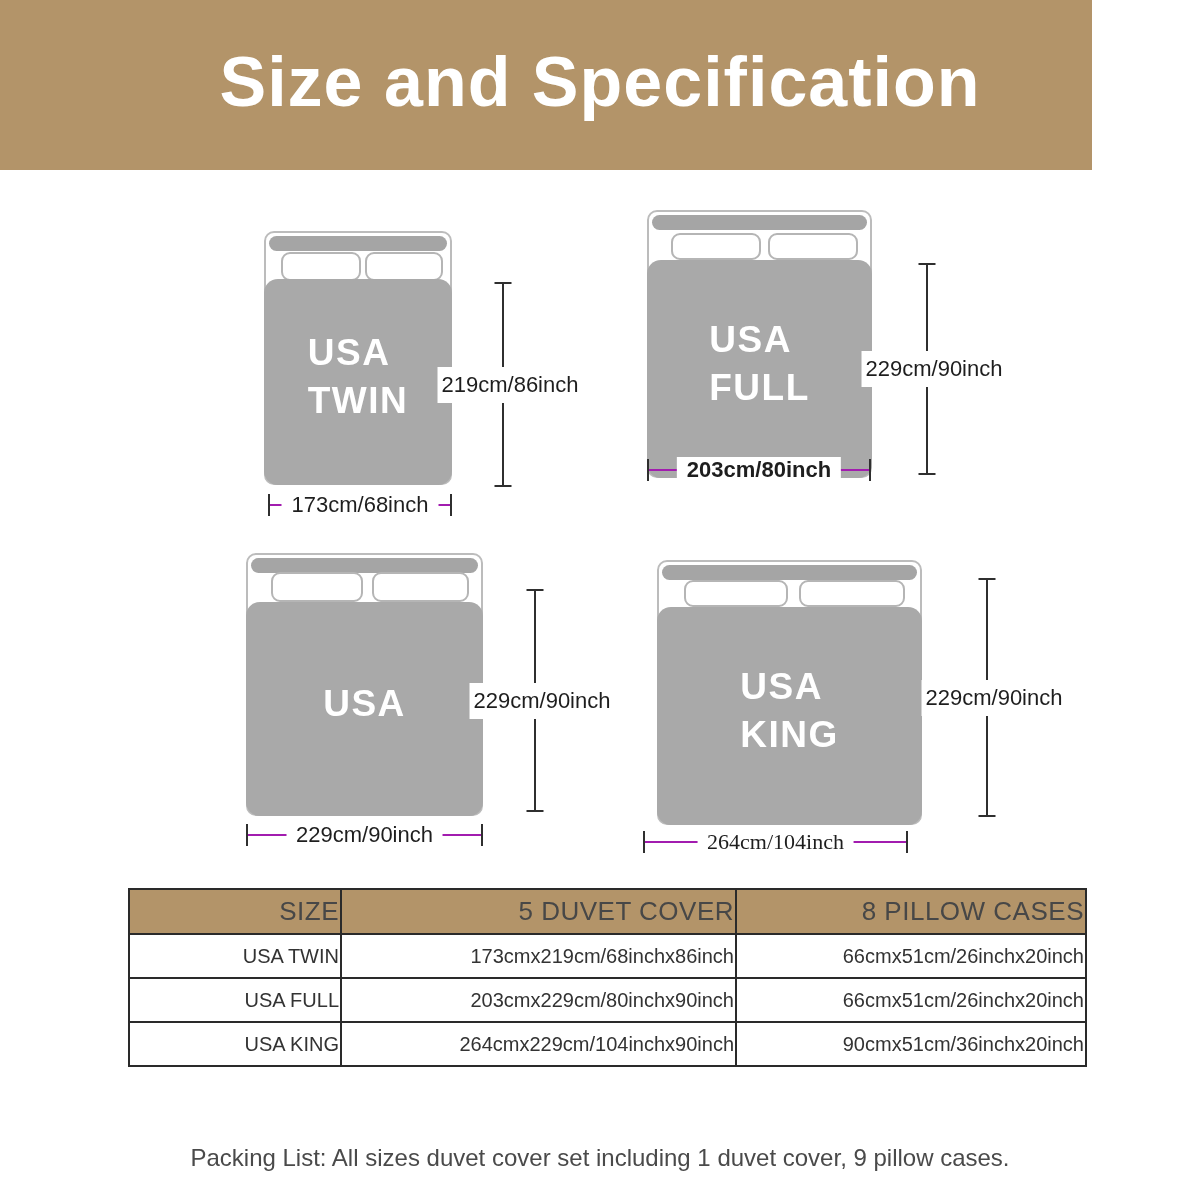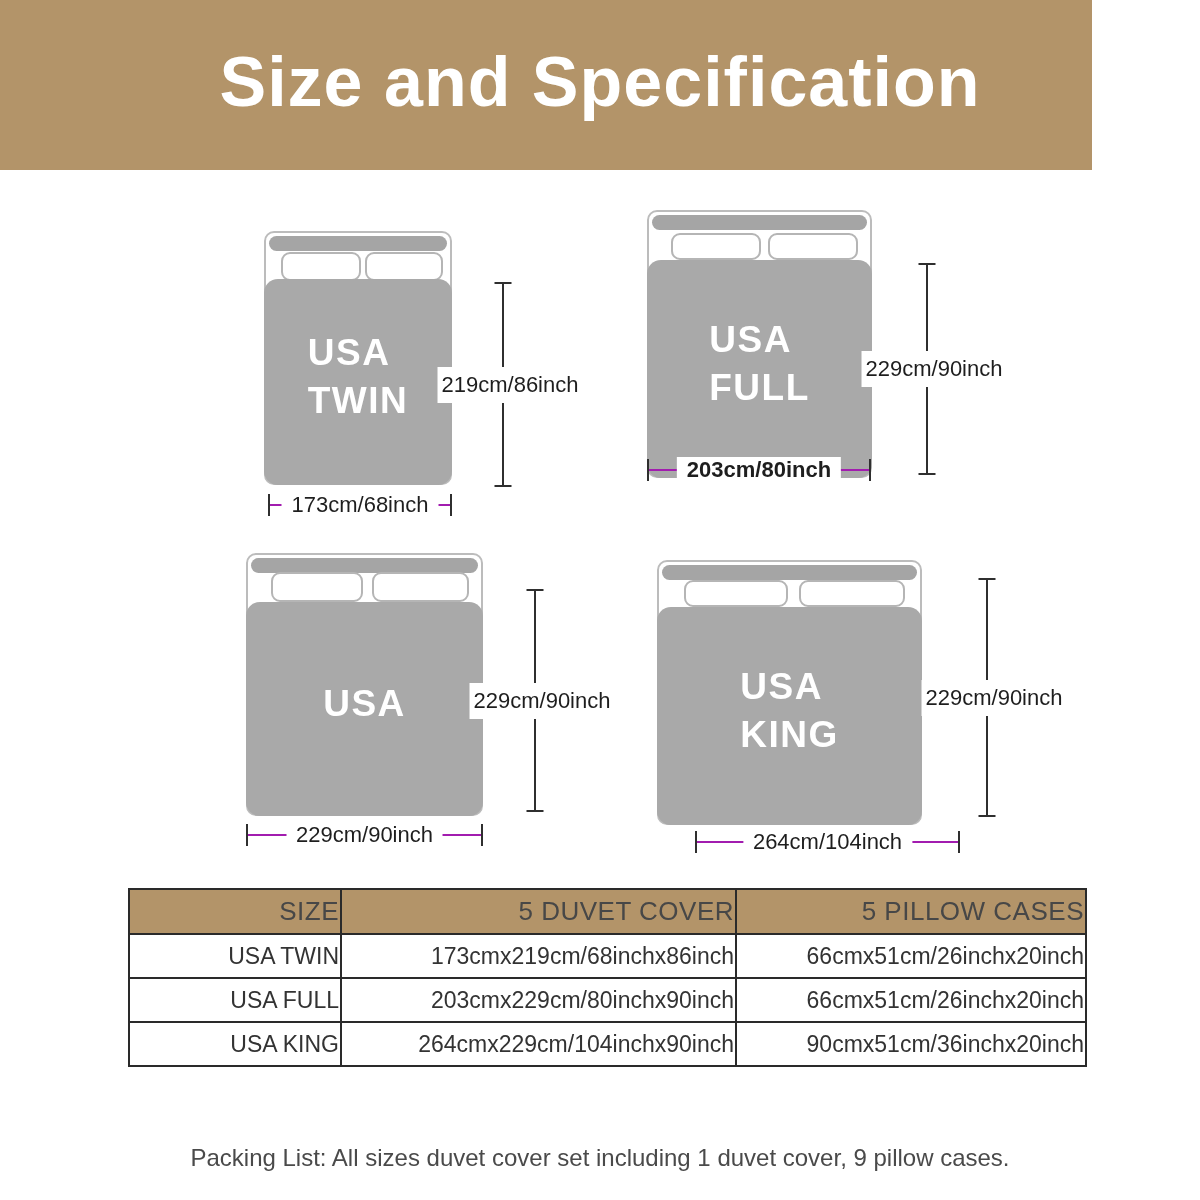--- a/index.html
+++ b/index.html
@@ -67,21 +67,21 @@
   }
   .spec-table th,.spec-table td{
     border:2px solid #2a2a2a;text-align:right;vertical-align:middle;
     overflow:hidden;white-space:nowrap;
   }
   .spec-table th{
     background:#b39469;color:#474747;font-weight:normal;font-size:26px;
     height:41px;letter-spacing:0.5px;
   }
   .spec-table td{
-    background:#ffffff;color:#333333;font-size:23px;height:40px;
+    background:#ffffff;color:#333333;font-size:20px;height:40px;
   }
   .col-size{width:212px;}
   .col-duvet{width:395px;}
   .col-pillow{width:350px;}
 
   
   .packing-note{
     position:absolute;left:0;top:1144px;width:1200px;text-align:center;
     font-size:24px;color:#4a4a4a;
   }
@@ -169,37 +169,37 @@
         <span>USA</span>
         <span>KING</span>
       </div>
     </div>
   </div>
   <div class="vdim" style="left:986px;top:578px;height:239px;">
     <span class="cap top"></span>
     <span class="cap bottom"></span>
     <span class="dim-label">229cm/90inch</span>
   </div>
-  <div class="hdim" style="left:695px;top:841px;width:265px;">
+  <div class="hdim" style="left:643px;top:841px;width:265px;font-family:Liberation Serif, serif;">
     <span class="cap left"></span>
     <span class="cap right"></span>
     <span class="dim-label">264cm/104inch</span>
   </div>
 
   <table class="spec-table">
     <colgroup>
       <col class="col-size">
         <col class="col-duvet">
         <col class="col-pillow">
     </colgroup>
     <thead>
       <tr>
         <th>SIZE</th>
         <th>5 DUVET COVER</th>
-        <th>5 PILLOW CASES</th>
+        <th>8 PILLOW CASES</th>
       </tr>
     </thead>
     <tbody>
       <tr>
         <td>USA TWIN</td>
         <td>173cmx219cm/68inchx86inch</td>
         <td>66cmx51cm/26inchx20inch</td>
       </tr>
       <tr>
         <td>USA FULL</td>

